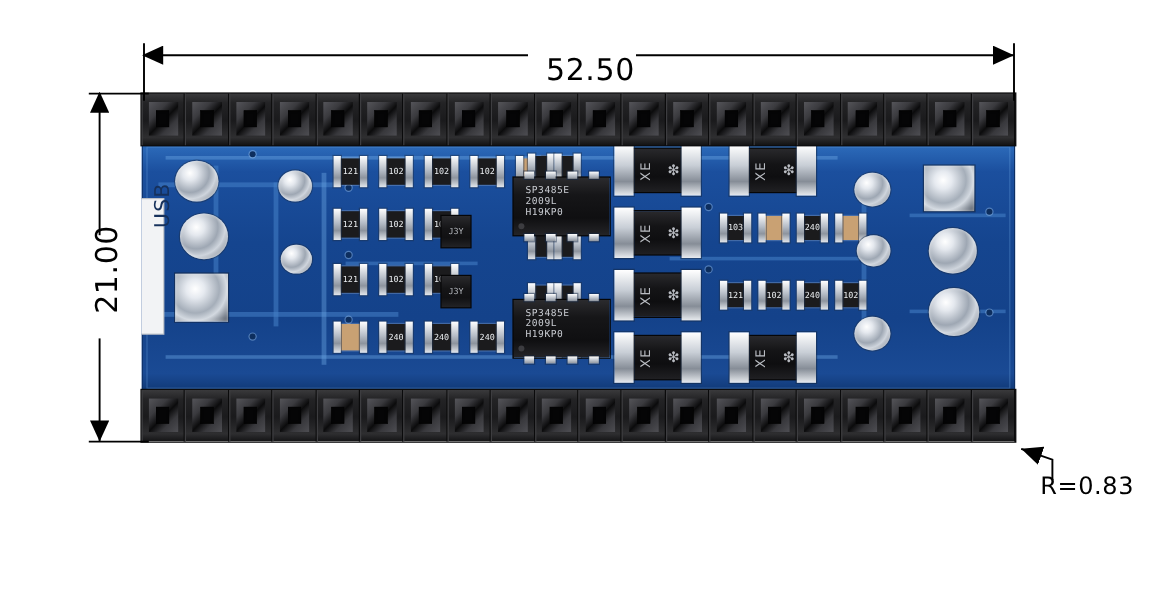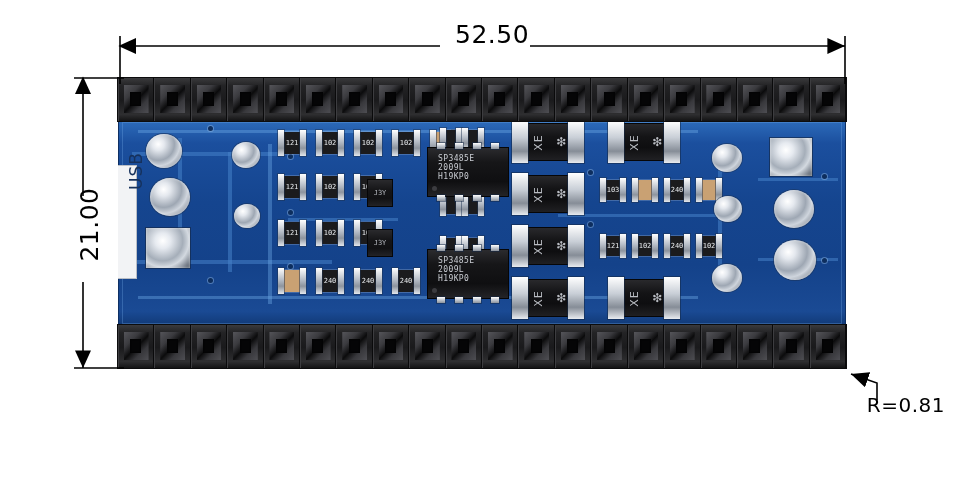--- a/index.html
+++ b/index.html
@@ -25,21 +25,21 @@
   
   .dim-text {
     position: absolute;
     color: #000000;
     font-family: "DejaVu Sans", "Liberation Sans", sans-serif;
     white-space: nowrap;
     letter-spacing: 0.5px;
   }
   #dim-width-label {
     left: 447px;
-    top: 20px;
+    top: 44px;
     font-size: 25px;
     background: #ffffff;
     padding: 0 8px;
   }
   #dim-height-label {
     left: 44px;
     top: 210px;
     font-size: 25px;
     transform: rotate(-90deg);
     transform-origin: 50% 50%;
@@ -541,15 +541,15 @@
     <line x1="74" y1="368" x2="124" y2="368" stroke="#000" stroke-width="1.6"></line>
 
     <line x1="83" y1="78" x2="83" y2="196" stroke="#000" stroke-width="1.6" marker-start="url(#arrL)"></line>
     <line x1="83" y1="282" x2="83" y2="368" stroke="#000" stroke-width="1.6" marker-end="url(#arrR)"></line>
 
     <polyline points="877,400 877,383 851,374" fill="none" stroke="#000" stroke-width="1.6" marker-end="url(#arrR)"></polyline>
   </svg>
 
   <div class="dim-text" id="dim-width-label">52.50</div>
   <div class="dim-text" id="dim-height-label">21.00</div>
-  <div class="dim-text" id="radius-label">R=0.81</div>
+  <div class="dim-text" id="radius-label">R=0.83</div>
 
 </div>
 
 </body></html>

